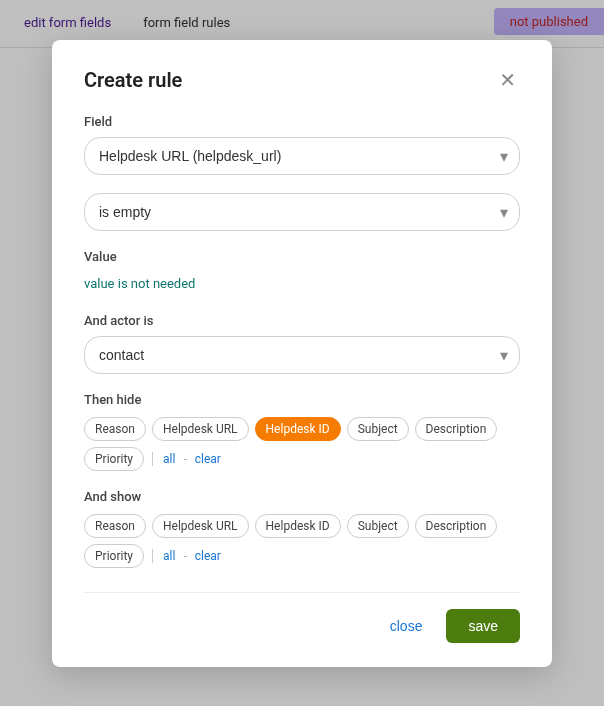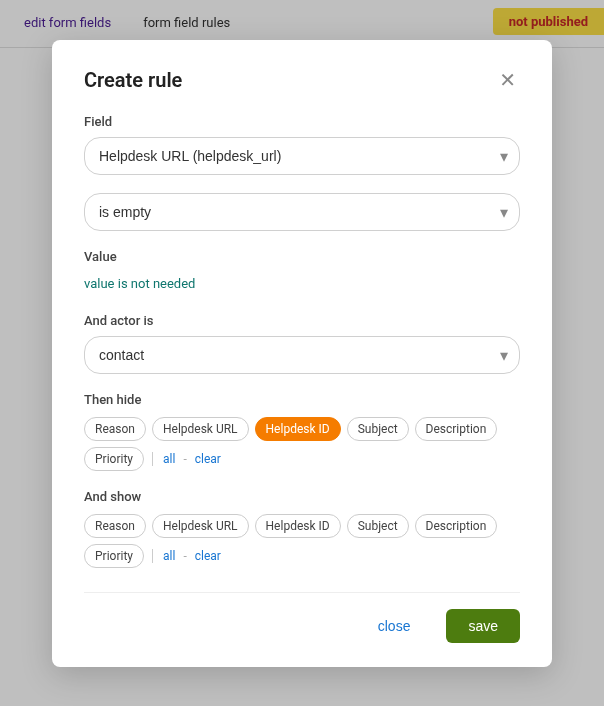--- a/index.html
+++ b/index.html
@@ -43,24 +43,24 @@
     }
     .tab.active {
       color: #333;
       border-bottom: 2px solid #4d7c0f;
     }
 
     .not-published-badge {
       position: absolute;
       top: 8px;
       right: 0;
-      background: #fde047;
+      background: #c4b5fd;
       color: #c62828;
       font-size: 13px;
-      font-weight: 700;
+      font-weight: 400;
       padding: 6px 16px;
       border-radius: 4px 0 0 4px;
     }
 
     
     .overlay {
       position: absolute;
       top: 0; left: 0;
       width: 100%; height: 100%;
       background: rgba(0,0,0,0.25);
@@ -196,21 +196,21 @@
       display: inline-block;
       margin: 0 2px;
       vertical-align: middle;
     }
 
     
     .dialog-footer {
       display: flex;
       justify-content: flex-end;
       align-items: center;
-      gap: 24px;
+      gap: 12px;
       margin-top: 24px;
       padding-top: 16px;
       border-top: 1px solid #eee;
     }
 
     .btn-close {
       background: none;
       border: none;
       color: #1976d2;
       font-size: 14px;

